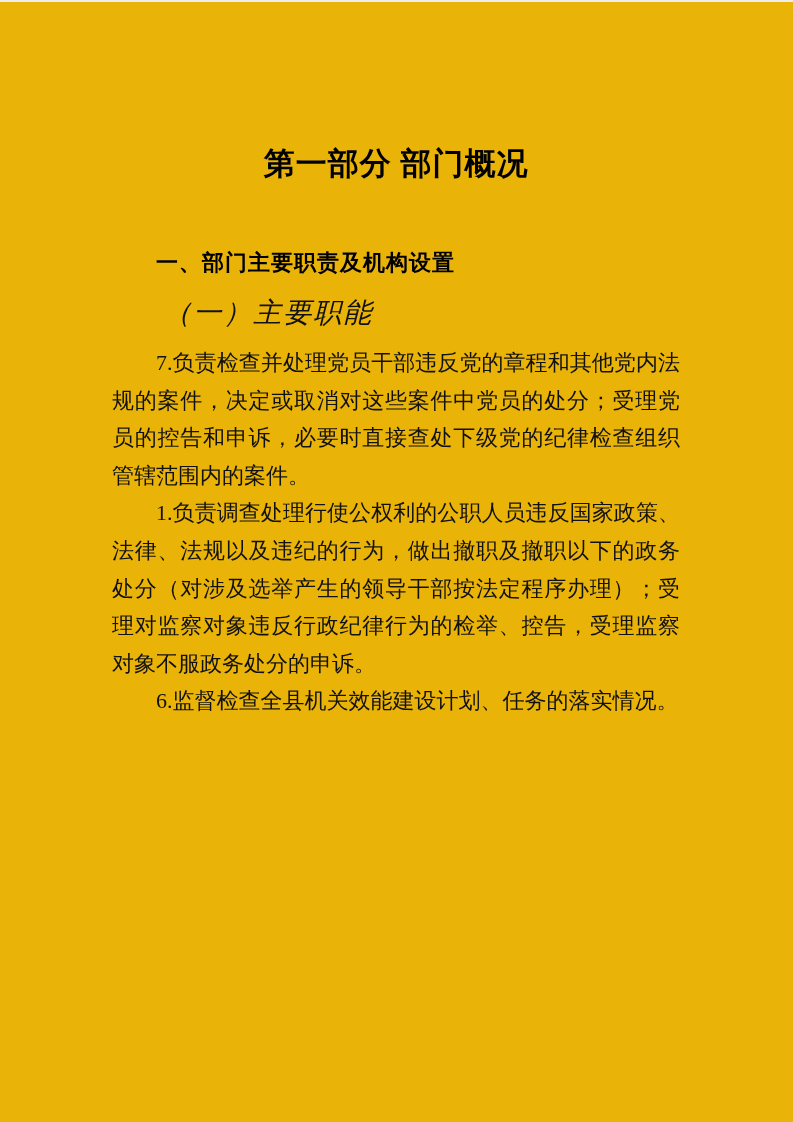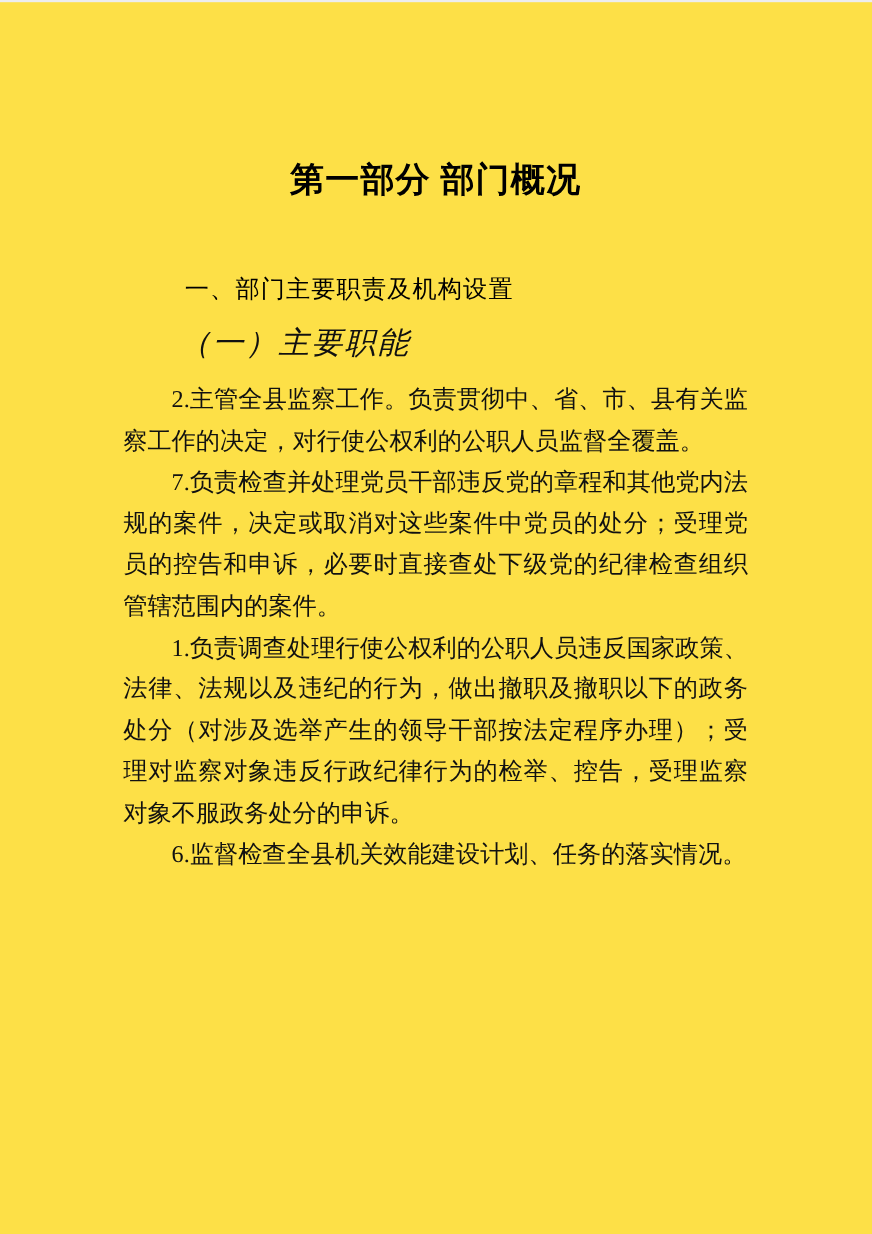--- a/index.html
+++ b/index.html
@@ -11,39 +11,39 @@
       width: 793px;
       height: 1122px;
       overflow: hidden;
       color: #111111;
       font-family: "Liberation Serif", "DejaVu Serif", serif;
     }
     .page {
       box-sizing: border-box;
       width: 793px;
       height: 1122px;
-      background: #fde047;
+      background: #eab308;
       border-top: 2px solid #ededed;
       padding: 140px 113px 0 112px;
     }
     .doc-title {
       margin: 0 0 58px 0;
       text-align: center;
       font-family: "Liberation Serif", "DejaVu Serif", serif;
       font-weight: bold;
       font-size: 31px;
       line-height: 44px;
       letter-spacing: 1px;
       color: #000000;
       white-space: pre;
     }
     .section-heading {
-      margin: 12px;
+      margin: 0;
       font-family: "Liberation Sans", "DejaVu Sans", sans-serif;
-      font-weight: normal;
+      font-weight: bold;
       font-size: 22px;
       line-height: 38px;
       text-indent: 2em;
       letter-spacing: 1px;
       color: #000000;
     }
     .subsection-heading {
       margin: 12px;
       font-family: "Liberation Serif", "DejaVu Serif", serif;
       font-style: italic;
@@ -69,18 +69,17 @@
 <body>
 
 <div class="page">
   <h1 class="doc-title">第一部分 部门概况</h1>
 
   <h2 class="section-heading">一、部门主要职责及机构设置</h2>
 
   <h3 class="subsection-heading">（一）主要职能</h3>
 
   <div class="body-text">
-      <p>2.主管全县监察工作。负责贯彻中、省、市、县有关监察工作的决定，对行使公权利的公职人员监督全覆盖。</p>
       <p>7.负责检查并处理党员干部违反党的章程和其他党内法规的案件，决定或取消对这些案件中党员的处分；受理党员的控告和申诉，必要时直接查处下级党的纪律检查组织管辖范围内的案件。</p>
       <p>1.负责调查处理行使公权利的公职人员违反国家政策、法律、法规以及违纪的行为，做出撤职及撤职以下的政务处分（对涉及选举产生的领导干部按法定程序办理）；受理对监察对象违反行政纪律行为的检举、控告，受理监察对象不服政务处分的申诉。</p>
       <p>6.监督检查全县机关效能建设计划、任务的落实情况。</p>
     </div>
 </div>
 
 </body></html>

